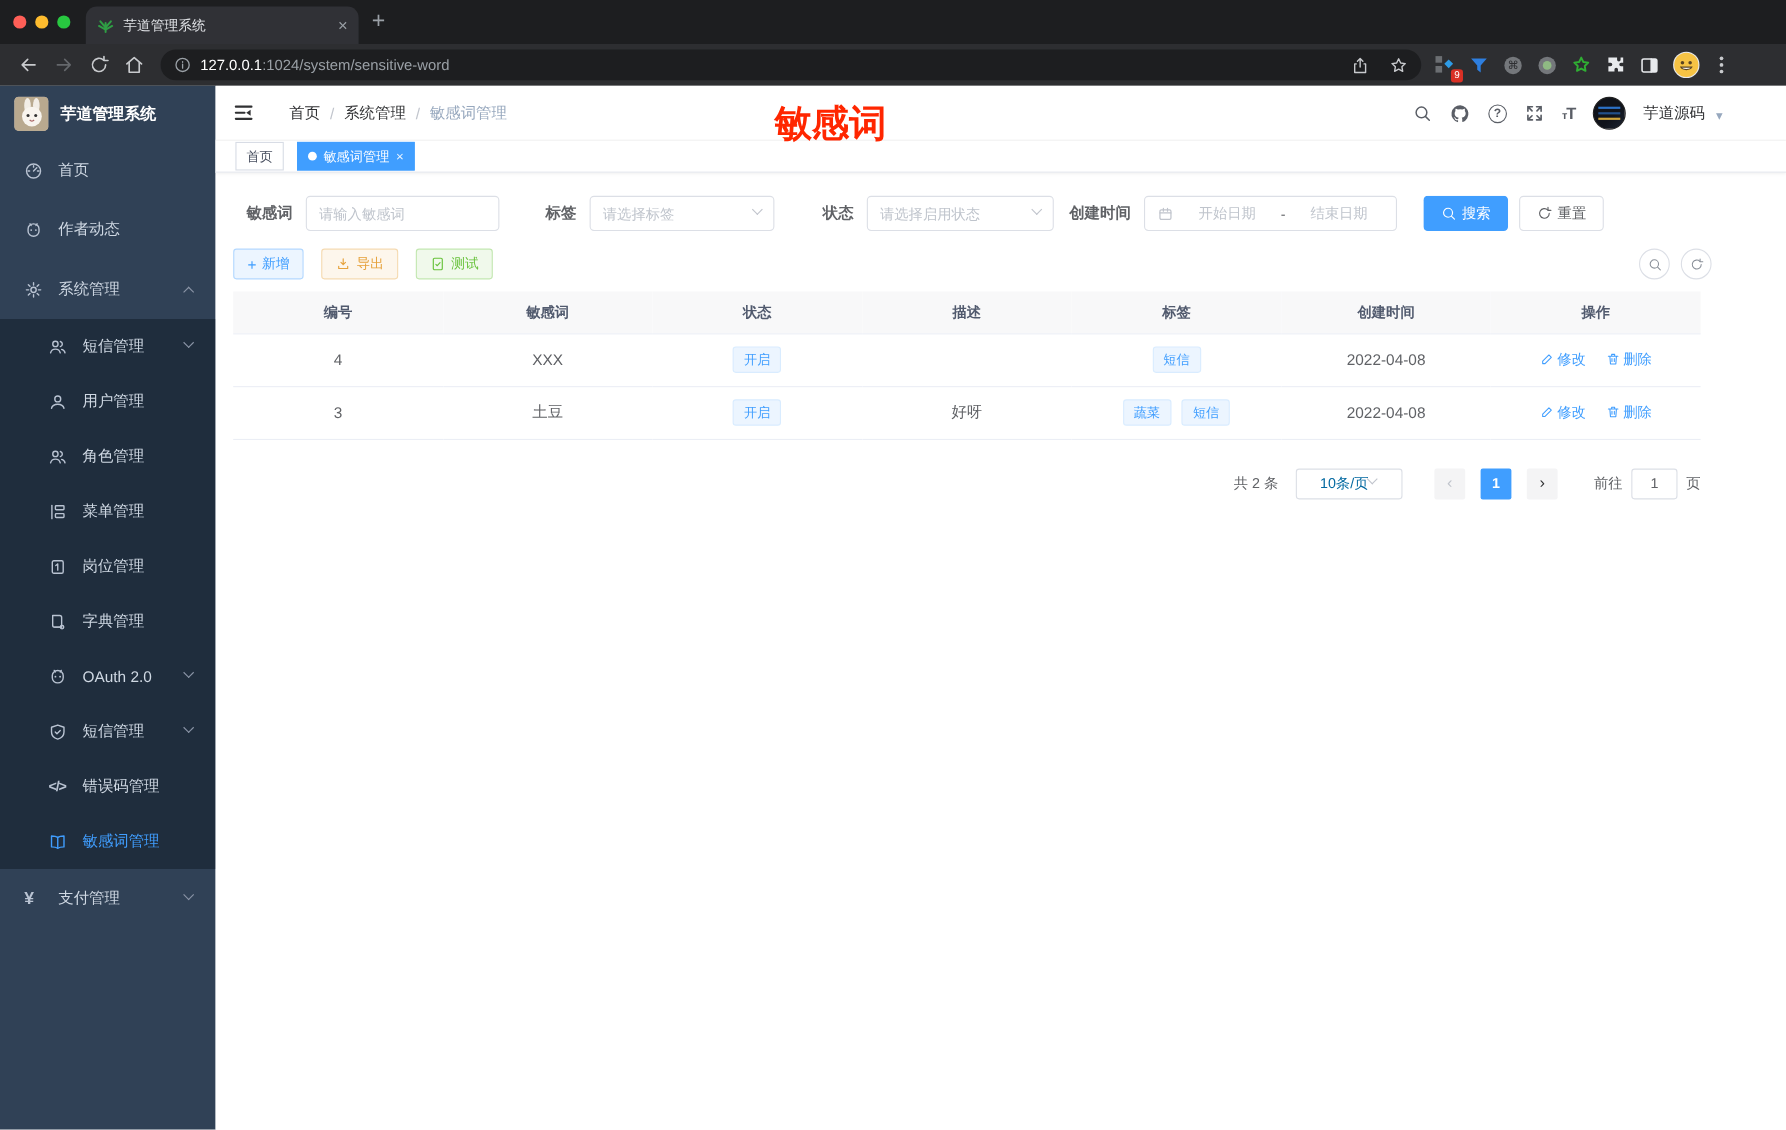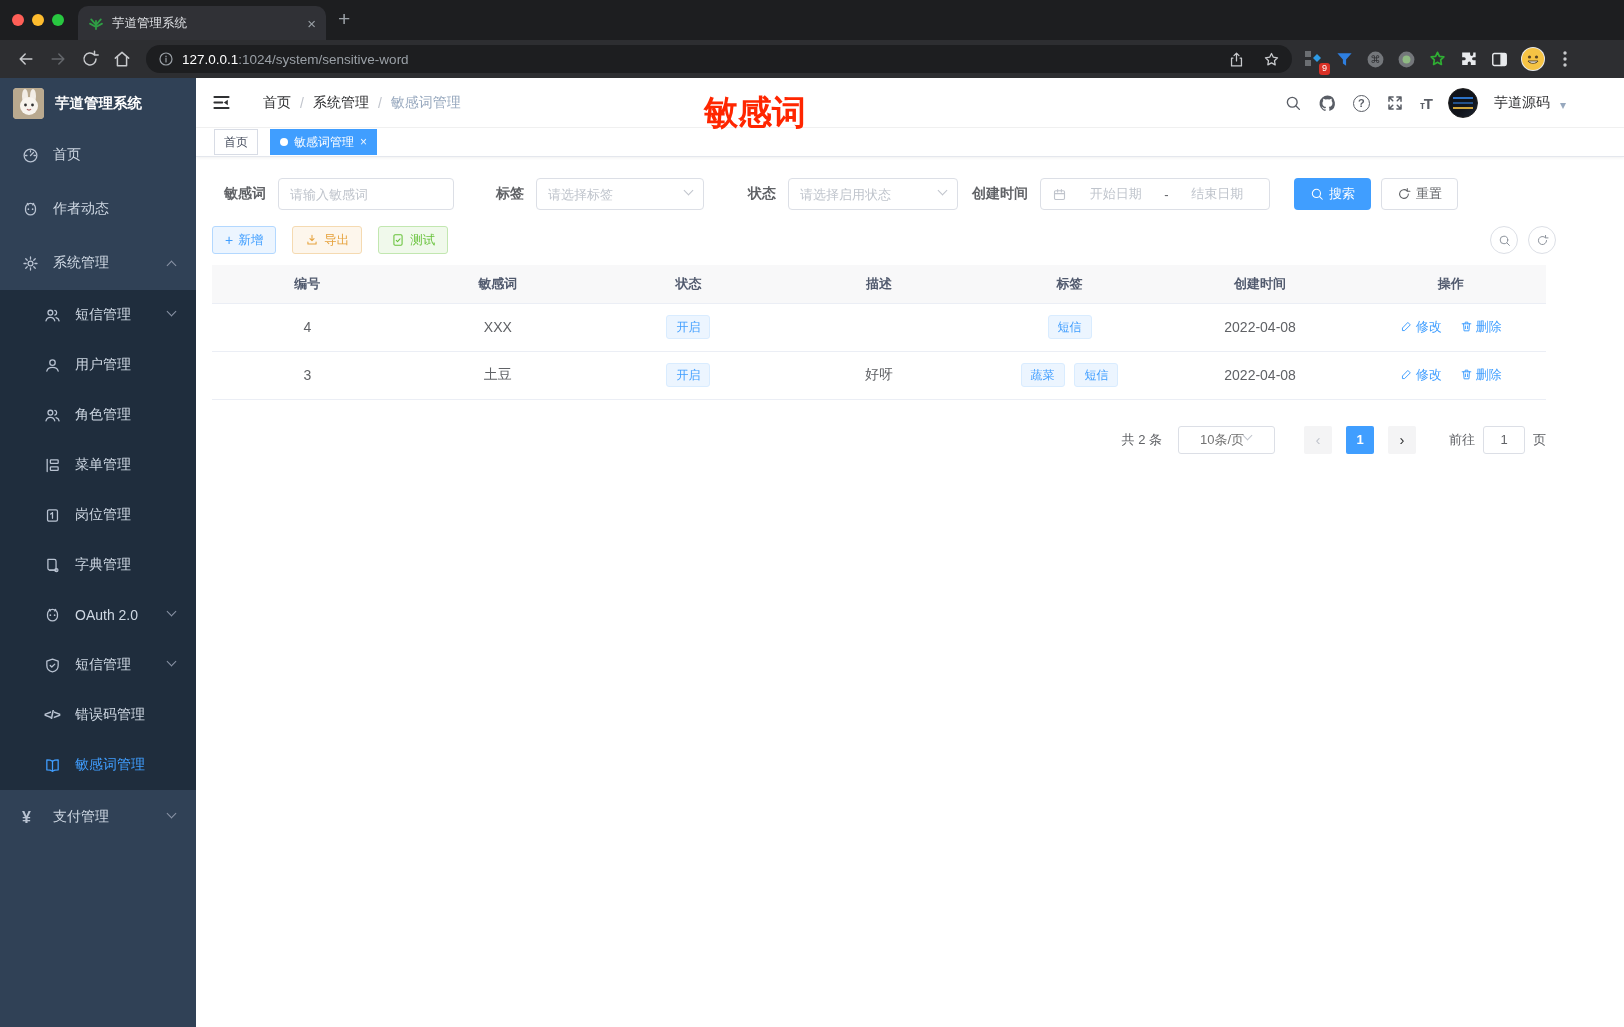--- a/index.html
+++ b/index.html
@@ -97,21 +97,21 @@
 
   table.grid { margin-top:11px; width:1334px; border-collapse:collapse; table-layout:fixed; }
   .grid th { height:38px; background:#f8f8f9; color:#515a6e; font-size:13px; font-weight:bold; text-align:center; border-bottom:1px solid #ebeef5; }
   .grid td { height:48px; font-size:14px; color:#606266; text-align:center; border-bottom:1px solid #ebeef5; }
   .eltag { display:inline-flex; align-items:center; height:24px; padding:0 9px; background:#ecf5ff; border:1px solid #d9ecff; border-radius:3px; color:#409eff; font-size:12px; margin:0 3px; }
   .op-link { color:#409eff; font-size:13px; display:inline-flex; align-items:center; gap:3px; margin:0 7px; }
   .op-link .bic { width:13px; height:13px; }
 
   .pag { margin-top:26px; width:1334px; display:flex; align-items:center; justify-content:flex-end; font-size:13px; color:#606266; }
   .pag .total { margin-right:16px; }
-  .size-sel { width:97px; height:28px; border:1px solid #dcdfe6; border-radius:3px; display:flex; align-items:center; justify-content:center; position:relative; color:#737373; margin-right:22px; }
+  .size-sel { width:97px; height:28px; border:1px solid #dcdfe6; border-radius:3px; display:flex; align-items:center; justify-content:center; position:relative; color:#0369a1; margin-right:22px; }
   .pg-btn { min-width:28px; height:28px; border-radius:2px; background:#f4f4f5; display:flex; align-items:center; justify-content:center; font-size:15px; color:#303133; margin:0 7px; }
   .pg-btn.disabled { color:#c0c4cc; }
   .pg-num { min-width:28px; height:28px; border-radius:2px; background:#409eff; color:#fff; display:flex; align-items:center; justify-content:center; font-size:13px; font-weight:bold; margin:0 7px; }
   .goto { margin-left:26px; display:flex; align-items:center; gap:8px; }
   .goto-input { width:42px; height:28px; border:1px solid #dcdfe6; border-radius:3px; text-align:center; font-size:13px; color:#606266; outline:none; font-family:inherit; }
 </style>
 </head>
 <body>
 
 <div class="tabstrip">

